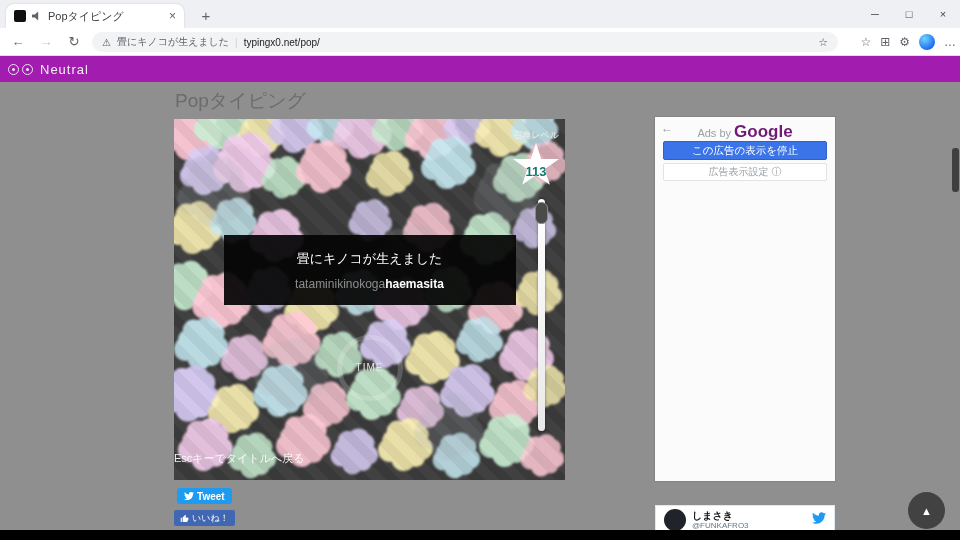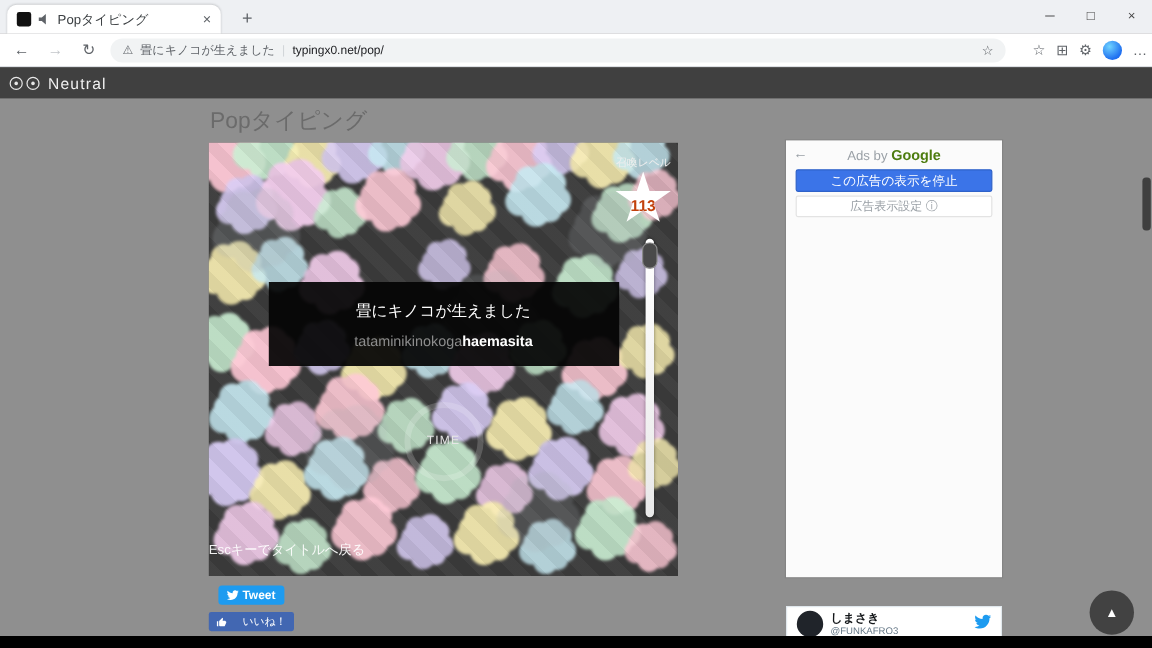--- a/index.html
+++ b/index.html
@@ -34,21 +34,21 @@
   .sec-text { font-size:10px; color:#5f6368; white-space:nowrap; }
   .addr-sep { color:#d0d3d7; font-size:10px; }
   .url { font-size:10px; color:#202124; white-space:nowrap; flex:1; }
   .addr-star { font-size:11px; color:#5f6368; }
   .toolbar-icons { position:absolute; right:4px; top:4px; height:20px; display:flex; align-items:center; gap:9px; }
   .tb-icon { font-size:12px; color:#5f6368; }
   .avatar { width:16px; height:16px; border-radius:50%;
     background:radial-gradient(circle at 35% 30%, #6fd3ff, #1f6ff0 70%); }
 
   
-  .siteheader { position:absolute; top:56px; left:0; right:0; height:26px; background:#404040;
+  .siteheader { position:absolute; top:56px; left:0; right:0; height:26px; background:#a21caf;
     display:flex; align-items:center; padding:0 8px; }
   .logo { display:flex; align-items:center; gap:3px; }
   .logo-eye { width:11px; height:11px; border:1px solid #e8e8e8; border-radius:50%; position:relative; }
   .logo-eye::after { content:""; position:absolute; inset:3px; border-radius:50%; background:#e8e8e8; }
   .logo-text { color:#f0f0f0; font-size:13px; letter-spacing:1px; margin-left:4px; }
   .sitenav { position:absolute; left:262px; display:flex; gap:15px; align-items:center; }
   .sitenav a { font-size:10px; color:#ededed; text-decoration:none; white-space:nowrap; }
   .upd-badge { font-size:8px; color:#cfcfcf; margin-left:2px; }
 
   
@@ -65,21 +65,21 @@
 
   .score { position:absolute; left:50%; top:26px; transform:translateX(-44%); z-index:5;
     font-size:32px; font-weight:bold; color:#f2164e; letter-spacing:1px;
     text-shadow:0 0 8px rgba(240,20,80,.45); white-space:nowrap; }
   .score .pt { font-size:12px; margin-left:2px; font-weight:bold; }
 
   .level-label { position:absolute; top:10px; right:6px; font-size:9px; color:#eee; z-index:6; }
   .level-star { position:absolute; top:24px; right:5px; width:48px; height:46px; background:#fff; z-index:6;
     clip-path:polygon(50% 0%, 61% 35%, 98% 35%, 68% 57%, 79% 91%, 50% 70%, 21% 91%, 32% 57%, 2% 35%, 39% 35%);
     display:flex; align-items:center; justify-content:center; }
-  .level-num { padding-top:10px; font-size:13px; font-weight:bold; color:#c2410c; }
+  .level-num { padding-top:10px; font-size:13px; font-weight:bold; color:#0f766e; }
 
   .slider-track { position:absolute; right:20px; top:80px; width:7px; height:232px; z-index:6;
     background:linear-gradient(#ffffff,#e9e9e9); border-radius:4px; box-shadow:0 0 3px rgba(0,0,0,.45); }
   .slider-thumb { position:absolute; right:17px; top:83px; width:13px; height:22px; z-index:7;
     background:#4a4a4a; border:1px solid #8a8a8a; border-radius:6px; }
 
   .msgbox { position:absolute; left:50%; top:116px; transform:translateX(-50%); width:292px; height:70px;
     background:rgba(4,4,4,0.93); z-index:10; text-align:center; }
   .msg-jp { margin-top:15px; font-size:13px; color:#fff; }
   .msg-romaji { margin-top:9px; font-size:12px; }
@@ -91,32 +91,32 @@
   .time-label { width:100%; text-align:center; line-height:56px; font-size:10px; letter-spacing:1px; color:#e6e6e6; }
 
   .esc-hint { position:absolute; left:0; right:0; bottom:14px; z-index:5; 
     font-size:11px; color:rgba(255,255,255,0.92); }
 
   
   .share-row { position:absolute; left:174px; top:488px; display:flex; gap:6px; align-items:center;flex-direction:column; }
   .btn-tweet { background:#1d9bf0; color:#fff; font-size:10px; font-weight:bold; height:16px;
     border-radius:3px; display:flex; align-items:center; gap:3px; padding:0 7px; }
   .btn-like, .btn-share { background:#4267b2; color:#fff; font-size:9px; height:16px;
-    border-radius:2px; display:flex; align-items:center; gap:13px; padding:0 6px;text-align:center; }
+    border-radius:2px; display:flex; align-items:center; gap:3px; padding:0 6px;text-align:center; }
   .btn-hatena { background:#00a4de; color:#fff; font-size:10px; font-weight:bold; width:16px; height:16px;
     border-radius:2px; display:flex; align-items:center; justify-content:center; }
   .share-row svg { display:block; }
 
   
   .ad-panel { position:absolute; left:655px; top:117px; width:180px; height:364px; background:#fbfbfb;
     box-shadow:0 0 0 1px rgba(0,0,0,0.07); }
   .ad-head { position:relative; height:22px; }
   .ad-back { position:absolute; left:6px; top:4px; font-size:12px; color:#9aa0a6; }
   .ad-title { text-align:center; padding-top:5px; font-size:11px; color:#9aa0a6; }
-  .ad-brand { font-size:12px; font-weight:bold; color:#4d7c0f; }
+  .ad-brand { font-size:17px; font-weight:bold; color:#701a75; }
   .ad-stop { margin:2px 8px 0; height:19px; background:#3b74e8; border:1px solid #2f62c9; border-radius:2px;
     color:#fff; font-size:10.5px; display:flex; align-items:center; justify-content:center; }
   .ad-settings { margin:3px 8px 0; height:18px; background:#fff; border:1px solid #e3e3e3; border-radius:2px;
     color:#9aa0a6; font-size:10px; display:flex; align-items:center; justify-content:center; gap:3px; }
 
   
   .tw-card { position:absolute; left:655px; top:505px; width:180px; height:30px; background:#fff;
     border:1px solid #e1e8ed; display:flex; align-items:center; padding:3px 8px; gap:6px; z-index:20; }
   .tw-avatar { width:22px; height:22px; border-radius:50%; background:#20242a; flex:0 0 auto; }
   .tw-name { font-size:10px; font-weight:bold; color:#14171a; line-height:11px; }

